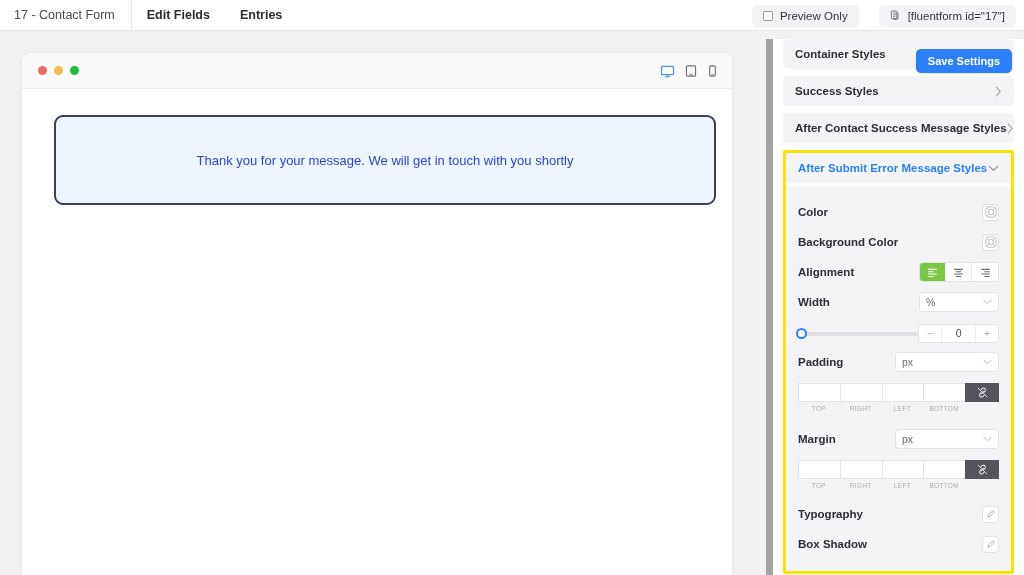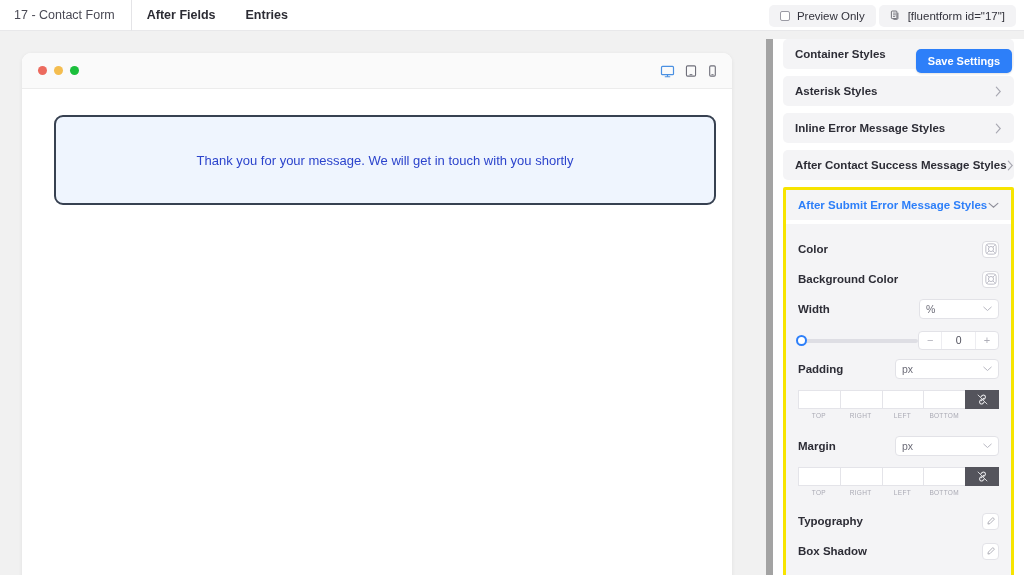--- a/index.html
+++ b/index.html
@@ -27,21 +27,21 @@
     border-right: 1px solid #e4e4e7;
   }
   .top-tabs { display: flex; align-items: center; height: 31px; }
   .top-tab {
     font-size: 12.5px; color: #2c2c34; font-weight: 600;
     padding: 0 15px; height: 31px; line-height: 31px; cursor: pointer;
     white-space: nowrap;
   }
   .topbar-right {
     position: absolute; right: 8px; top: 0; height: 31px;
-    display: flex; align-items: center; gap: 3px;
+    display: flex; align-items: center; gap: 20px;
   }
   .pill {
     display: flex; align-items: center; gap: 7px;
     background: #f3f3f5; border-radius: 5px;
     height: 22px; padding: 0 11px;
     font-size: 11.5px; color: #33333c; cursor: pointer;
     white-space: nowrap;
   }
   .cbox {
     width: 10px; height: 10px; border: 1.3px solid #9b9ba4;
@@ -230,21 +230,21 @@
   }
 </style>
 </head>
 <body>
 
 <div id="app">
 
   <div class="topbar">
     <div class="form-title">17 - Contact Form</div>
     <div class="top-tabs">
-      <div class="top-tab">After Fields</div>
+      <div class="top-tab">Edit Fields</div>
       <div class="top-tab">Entries</div>
     </div>
     <div class="topbar-right">
       <div class="pill">
         <span class="cbox"></span>
         <span>Preview Only</span>
       </div>
       <div class="pill">
         <span class="shortcode-ico">
           <svg width="11" height="11" viewBox="0 0 16 16">
@@ -304,36 +304,28 @@
       <div class="acc-row">
         <span class="lbl">Container Styles</span>
         <span class="chev">
           <svg width="7" height="11" viewBox="0 0 8 12">
               <path d="M1.5 1L6 6l-4.5 5" fill="none" stroke="#a8a8b2" stroke-width="1.3" stroke-linecap="round"></path>
             </svg>
         </span>
       </div>
 
       <div class="acc-row">
-        <span class="lbl">Asterisk Styles</span>
+        <span class="lbl">Success Styles</span>
         <span class="chev">
           <svg width="7" height="11" viewBox="0 0 8 12">
               <path d="M1.5 1L6 6l-4.5 5" fill="none" stroke="#a8a8b2" stroke-width="1.3" stroke-linecap="round"></path>
             </svg>
         </span>
       </div>
 
-      <div class="acc-row">
-        <span class="lbl">Inline Error Message Styles</span>
-        <span class="chev">
-          <svg width="7" height="11" viewBox="0 0 8 12">
-              <path d="M1.5 1L6 6l-4.5 5" fill="none" stroke="#a8a8b2" stroke-width="1.3" stroke-linecap="round"></path>
-            </svg>
-        </span>
-      </div>
 
       <div class="acc-row">
         <span class="lbl">After Contact Success Message Styles</span>
         <span class="chev">
           <svg width="7" height="11" viewBox="0 0 8 12">
               <path d="M1.5 1L6 6l-4.5 5" fill="none" stroke="#a8a8b2" stroke-width="1.3" stroke-linecap="round"></path>
             </svg>
         </span>
       </div>
 
@@ -365,20 +357,40 @@
             <span class="flabel">Background Color</span>
             <span class="color-swatch">
               <svg width="12" height="12" viewBox="0 0 14 14">
                 <rect x="1" y="1" width="12" height="12" rx="3" fill="none" stroke="#b9b9c3" stroke-width="1.1"></rect>
                 <circle cx="7" cy="7" r="3" fill="none" stroke="#b9b9c3" stroke-width="1.1"></circle>
                 <path d="M2.6 2.6L4.9 4.9M11.4 2.6L9.1 4.9M2.6 11.4L4.9 9.1M11.4 11.4L9.1 9.1" stroke="#b9b9c3" stroke-width="1.1"></path>
               </svg>
             </span>
           </div>
 
+          <div class="frow">
+            <span class="flabel">Alignment</span>
+            <span class="seg">
+              <span class="seg-btn on">
+                <svg width="11" height="11" viewBox="0 0 14 14">
+                  <path d="M2 3h10M2 6h6M2 9h10M2 12h6" stroke="#ffffff" stroke-width="1.4" stroke-linecap="round"></path>
+                </svg>
+              </span>
+              <span class="seg-btn">
+                <svg width="11" height="11" viewBox="0 0 14 14">
+                  <path d="M2 3h10M4 6h6M2 9h10M4 12h6" stroke="#6e6e79" stroke-width="1.4" stroke-linecap="round"></path>
+                </svg>
+              </span>
+              <span class="seg-btn">
+                <svg width="11" height="11" viewBox="0 0 14 14">
+                  <path d="M2 3h10M6 6h6M2 9h10M6 12h6" stroke="#6e6e79" stroke-width="1.4" stroke-linecap="round"></path>
+                </svg>
+              </span>
+            </span>
+          </div>
 
           <div class="frow">
             <span class="flabel">Width</span>
             <span class="unit-sel">
               <span class="u">%</span>
               <span class="c">
                 <svg width="9" height="6" viewBox="0 0 12 8">
                     <path d="M1 1.5L6 6l5-4.5" fill="none" stroke="#b6b6c0" stroke-width="1.3" stroke-linecap="round"></path>
                   </svg>
               </span>

